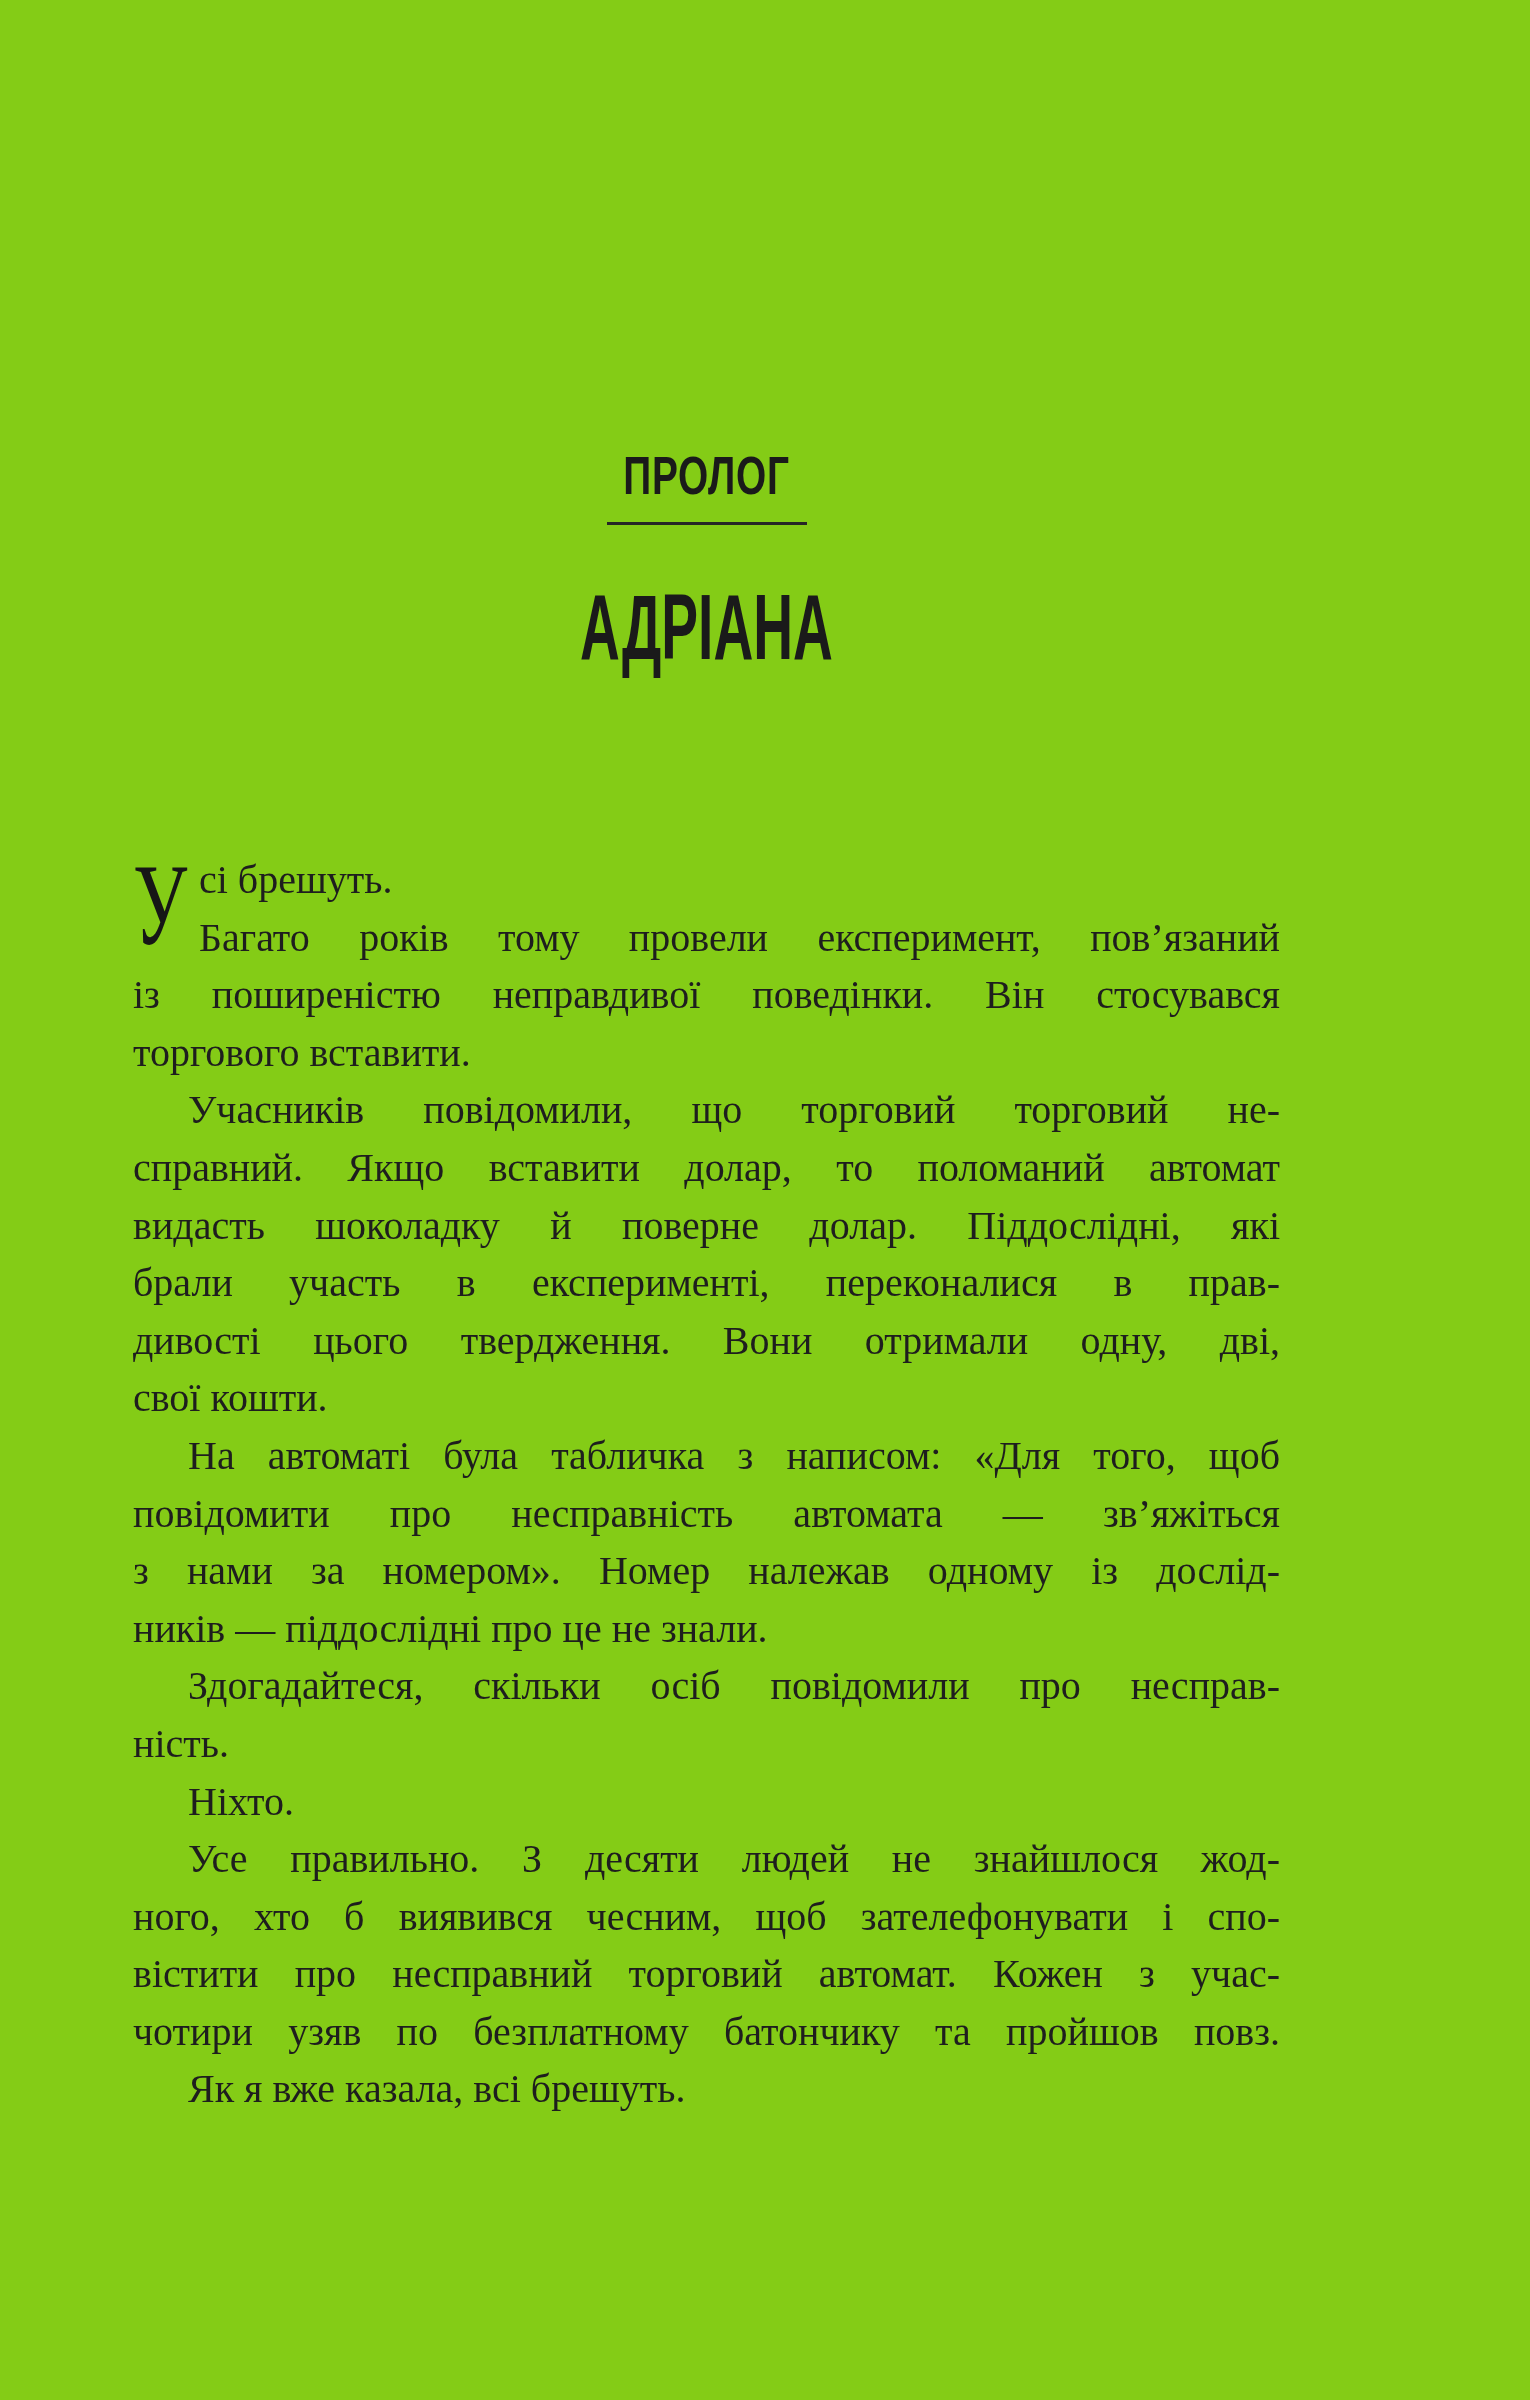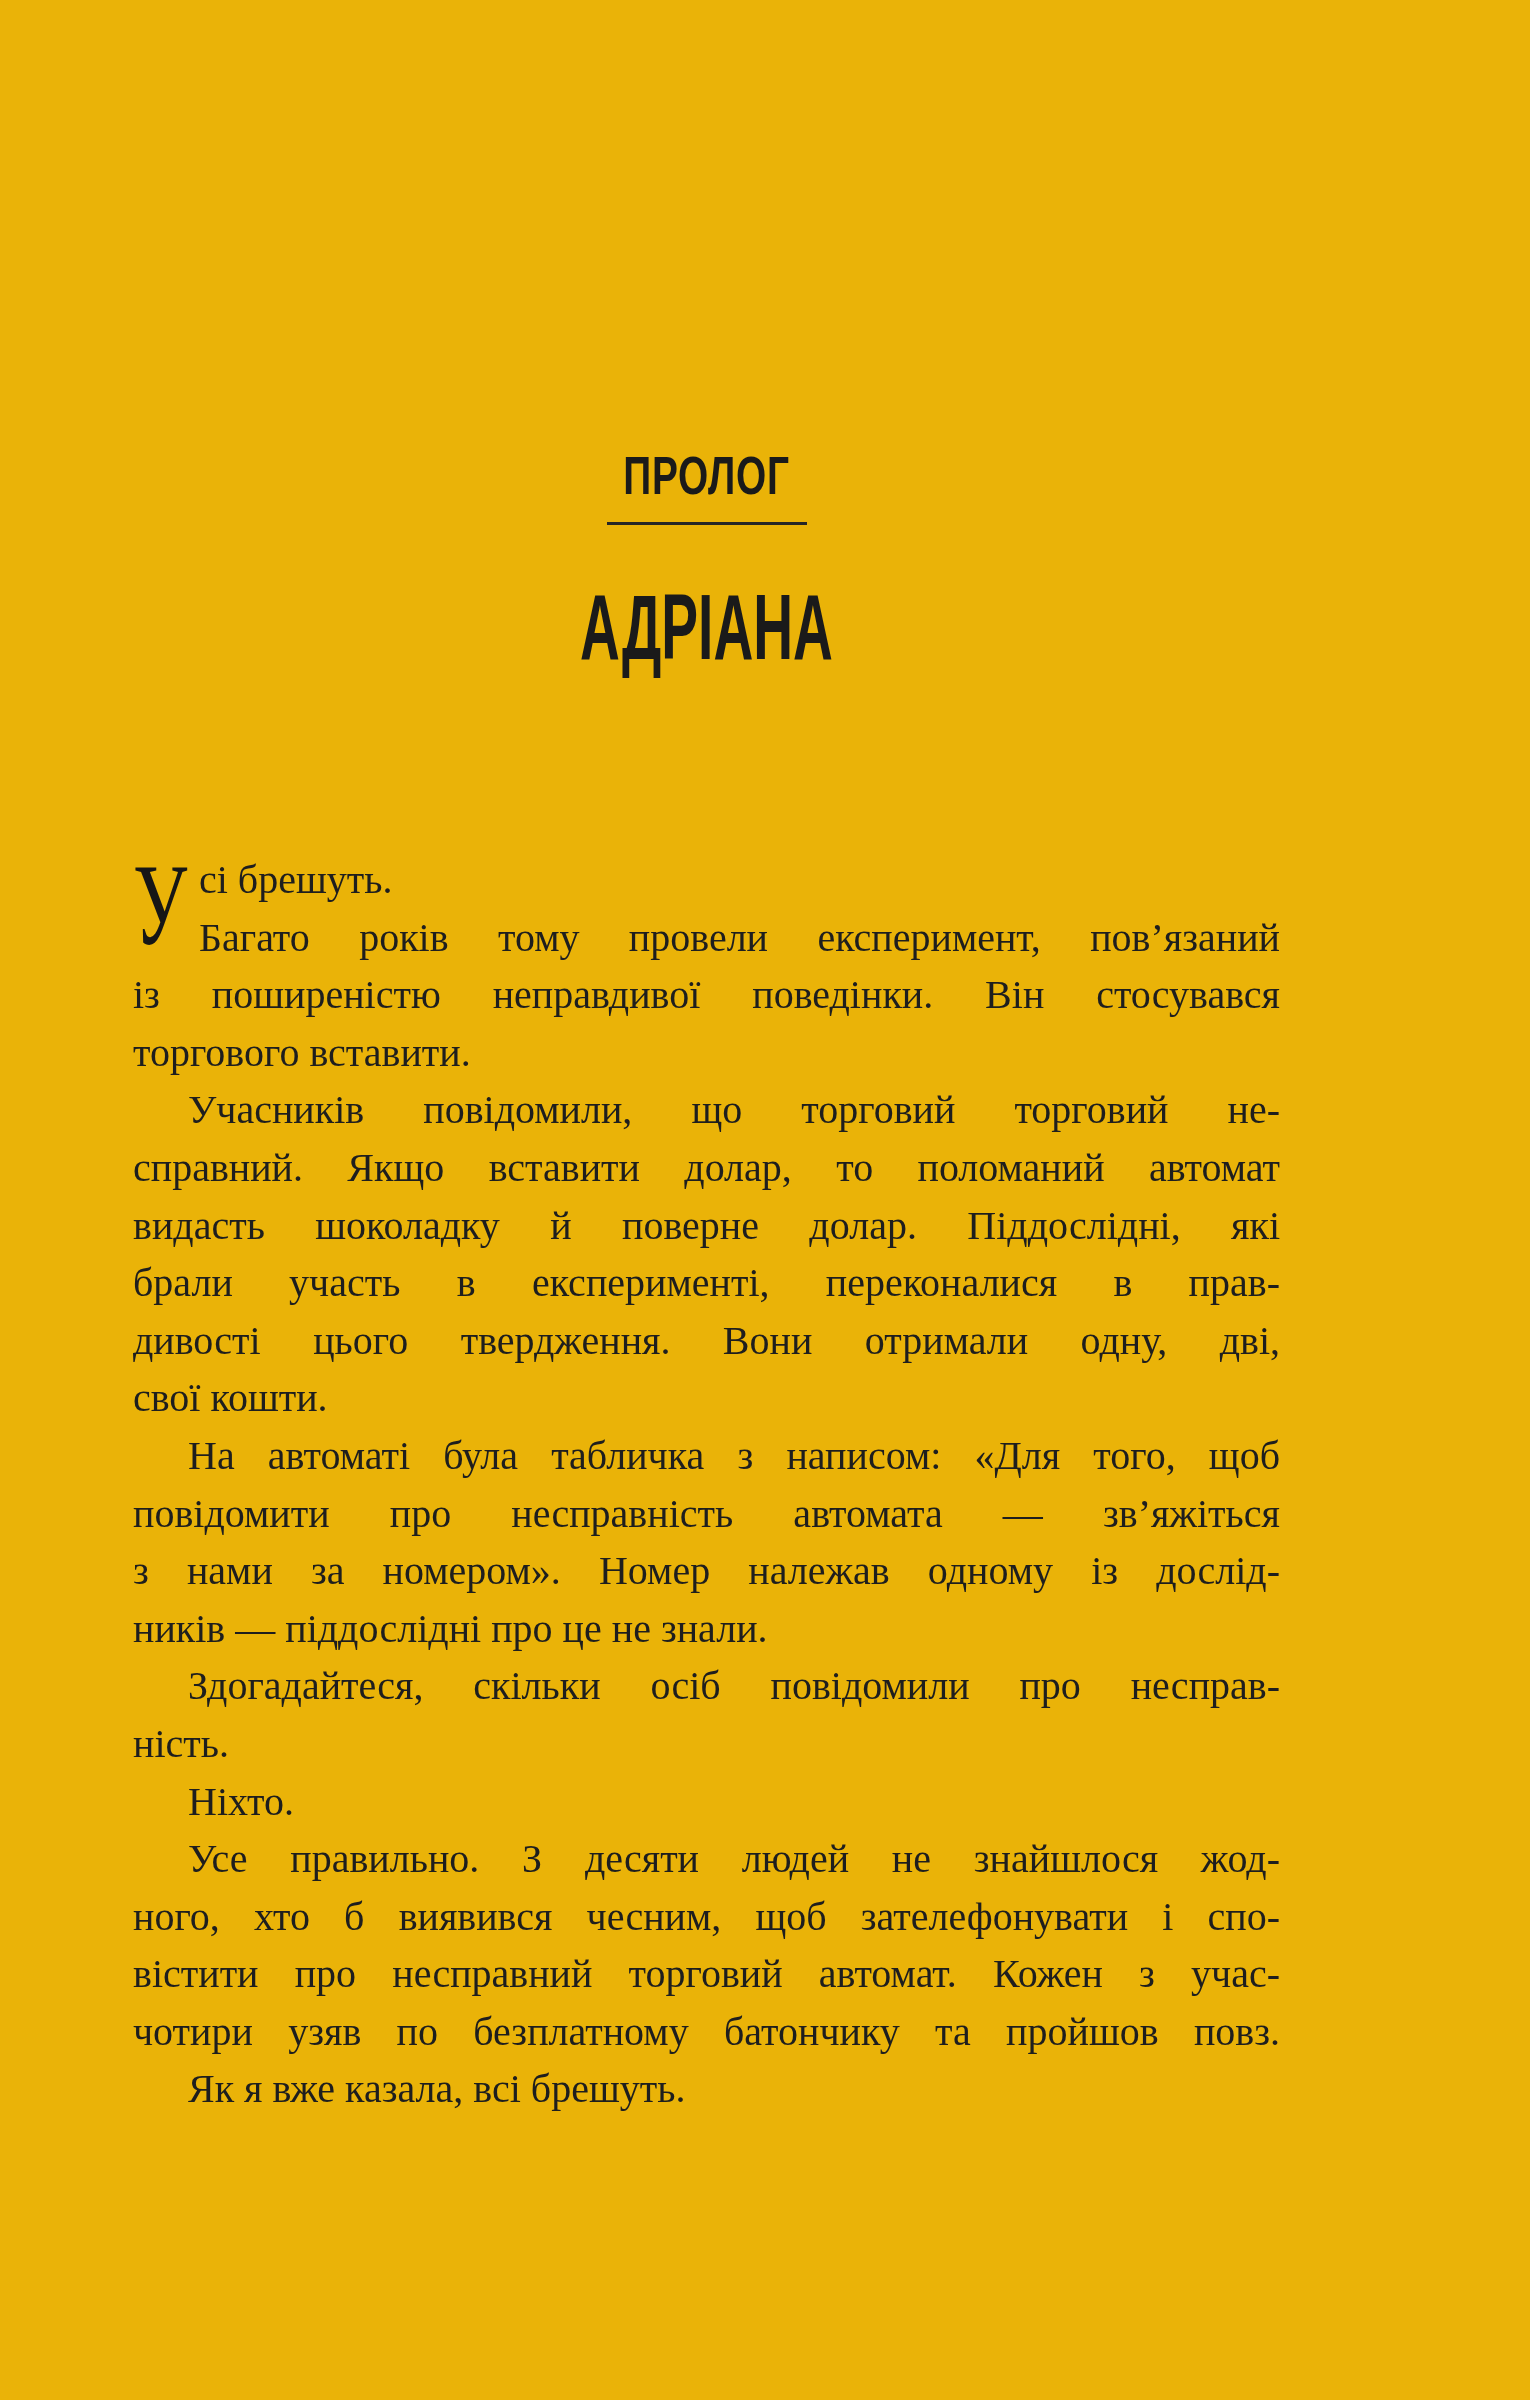--- a/index.html
+++ b/index.html
@@ -5,21 +5,21 @@
   html, body { margin: 0; padding: 0; }
   body {
     background: #e8e8e6;
     font-family: "Liberation Serif", "DejaVu Serif", serif;
   }
   .page {
     position: relative;
     width: 1530px;
     height: 2400px;
     margin: 0 auto;
-    background: #eab308;
+    background: #84cc16;
     color: #1f1f1f;
     overflow: hidden;
   }
   .content {
     padding: 0 250px 0 133px; 
   }
   
   .chapter-label {
     margin-top: 448px;
     text-align: center;

